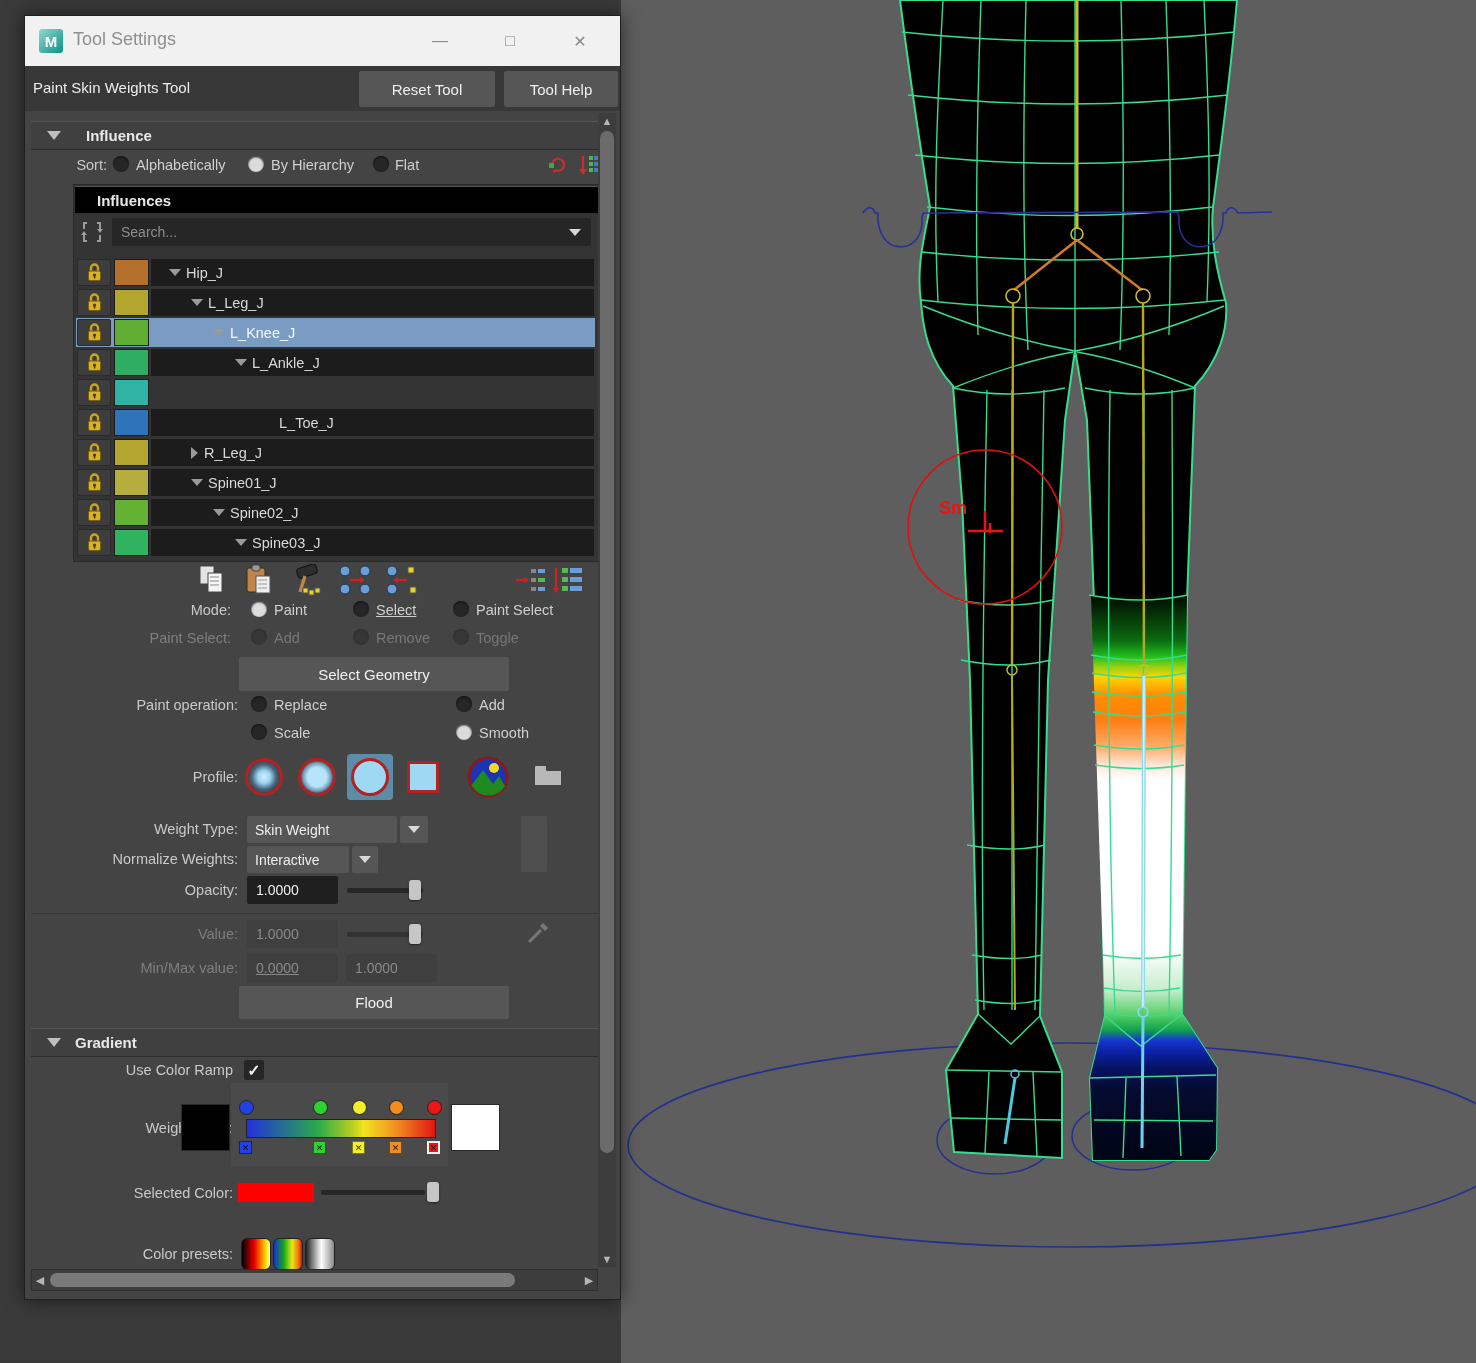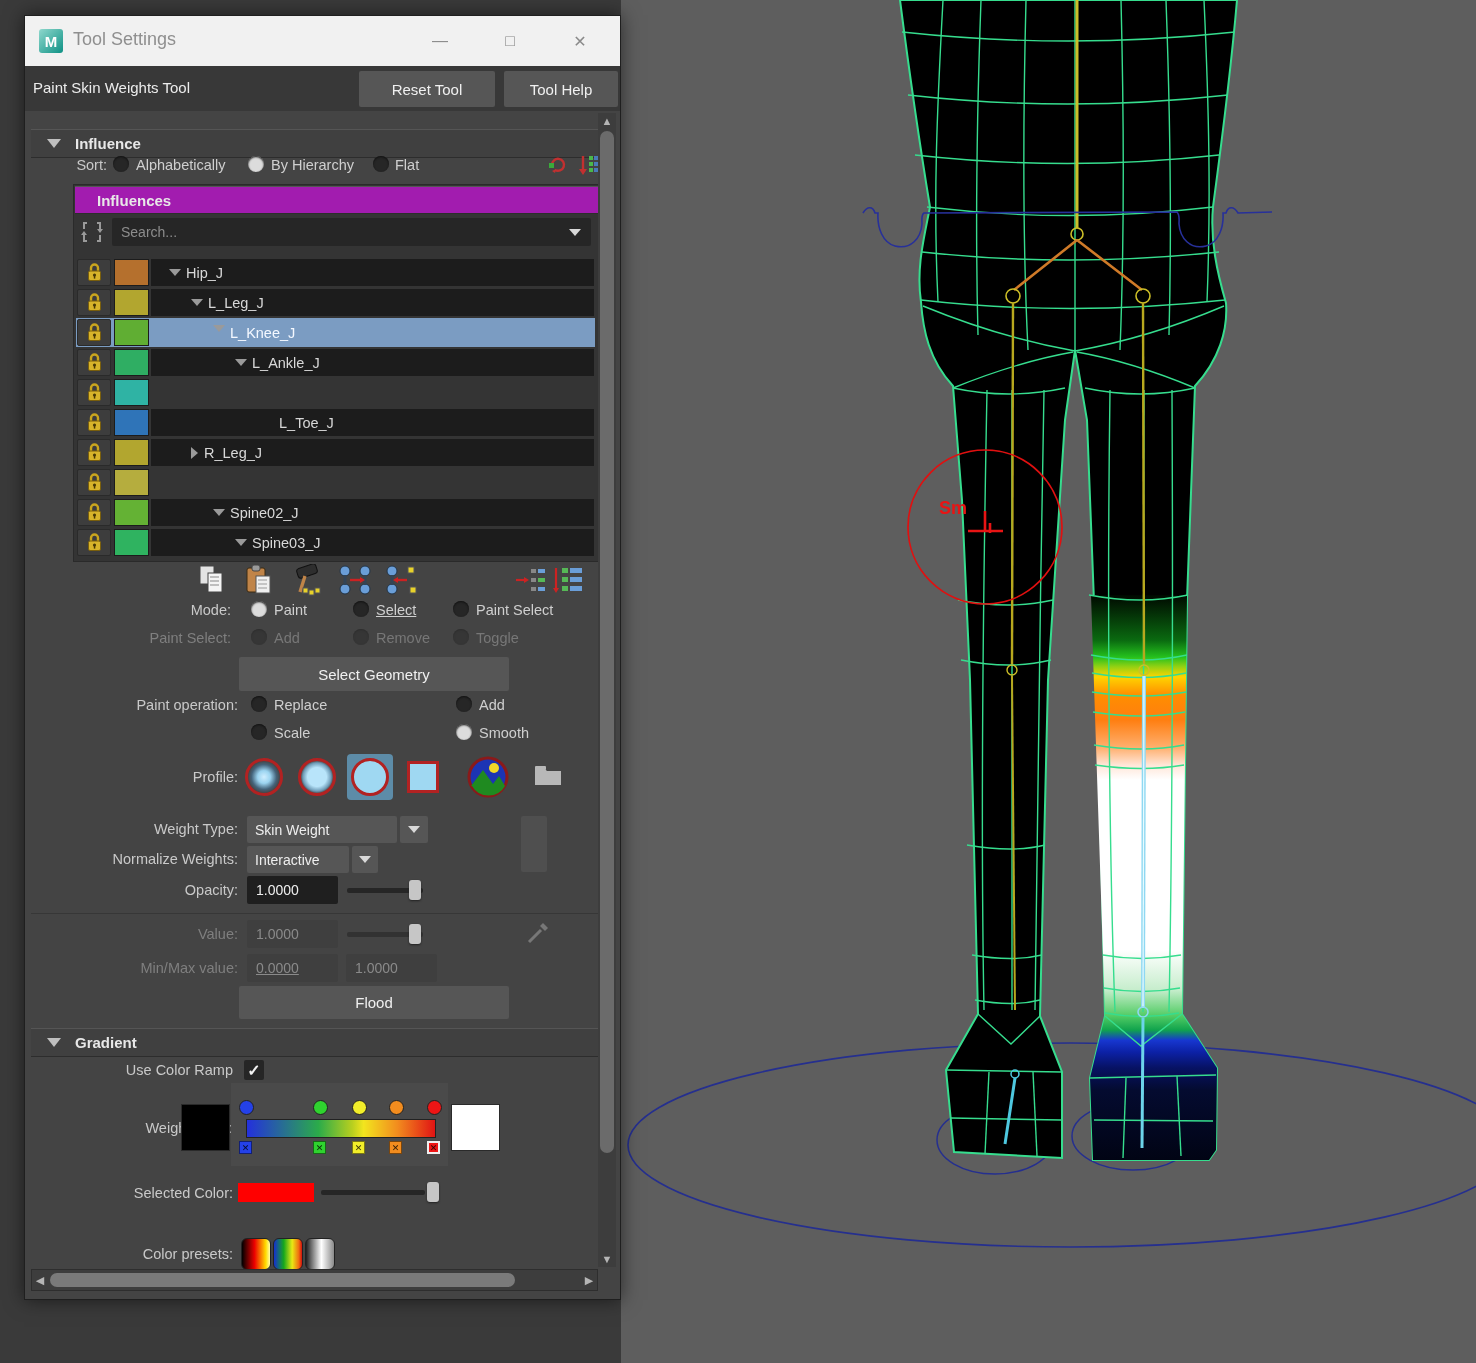--- a/index.html
+++ b/index.html
@@ -222,21 +222,21 @@
     <div class="abs winctl" style="left:463px;top:8px;">□</div>
     <div class="abs winctl" style="left:533px;top:8px;">✕</div>
   </div>
 
   <div id="hdr" class="abs">
     <div class="abs" style="left:8px;top:13px;color:#ececec;font-size:15px;">Paint Skin Weights Tool</div>
     <div class="abs btn" style="left:334px;top:5px;width:136px;height:36px;">Reset Tool</div>
     <div class="abs btn" style="left:479px;top:5px;width:114px;height:36px;">Tool Help</div>
   </div>
 
-  <div class="abs sec" style="left:6px;top:113px;width:567px;height:27px;">
+  <div class="abs sec" style="left:6px;top:105px;width:567px;height:27px;gap:11px;">
     <span class="tri-exp"></span>
     <b>Influence</b>
   </div>
 
   <div class="abs lbl" style="left:20px;top:141px;width:62px;">Sort:</div>
   <div class="abs r" style="left:88px;top:140px;"></div>
   <div class="abs rlab" style="left:111px;top:141px;">Alphabetically</div>
   <div class="abs r on" style="left:223px;top:140px;"></div>
   <div class="abs rlab" style="left:246px;top:141px;">By Hierarchy</div>
   <div class="abs r" style="left:348px;top:140px;"></div>
@@ -255,21 +255,21 @@
     <rect x="11" y="3" width="4" height="4" fill="#4ab84a"></rect>
         <rect x="16" y="3" width="4" height="4" fill="#4a7ab8"></rect>
     <rect x="11" y="9" width="4" height="4" fill="#4ab84a"></rect>
         <rect x="16" y="9" width="4" height="4" fill="#4a7ab8"></rect>
     <rect x="11" y="15" width="4" height="4" fill="#4ab84a"></rect>
         <rect x="16" y="15" width="4" height="4" fill="#4a7ab8"></rect>
       </svg>
   </div>
 
   <div id="treeframe" class="abs" style="left:48px;top:168px;width:525px;height:376px;">
-    <div class="abs sec" style="left:1px;top:1px;width:523px;height:26px;background:#a21caf;">
+    <div class="abs sec" style="left:1px;top:1px;width:523px;height:26px;background:#000000;">
       <b style="margin-left:22px;">Influences</b>
     </div>
 
     <div class="abs" style="left:5px;top:34px;">
       <svg width="26" height="26">
           <path d="M8,4 h-3 v6 M18,4 h3 v6 M8,22 h-3 v-6 M18,22 h3 v-6" fill="none" stroke="#9a9a9a" stroke-width="2"></path>
       <path d="M5,12 l-3,4 6,0 z M21,14 l3,-4 -6,0 z" fill="#9a9a9a"></path>
         </svg>
     </div>
     <div class="abs inp" style="left:38px;top:33px;width:479px;height:28px;background:#262626;color:#8d8d8d;">
@@ -316,21 +316,21 @@
           <div class="abs lockbtn">
             <svg width="15" height="19">
               <path d="M4,8 v-3 a3.5,3.5 0 0 1 7,0 v3" fill="none" stroke="#caa61e" stroke-width="2.4"></path>
               <rect x="1.5" y="8" width="12" height="9.5" rx="1.5" fill="#d7b32a" stroke="#7a5f0c"></rect>
               <circle cx="7.5" cy="12" r="1.6" fill="#4a3a06"></circle>
               <rect x="6.8" y="12.6" width="1.5" height="3" fill="#4a3a06"></rect>
             </svg>
           </div>
           <div class="abs swatch" style="background:#60ae33"></div>
           <div class="ncell abs">
-            <span style="margin-left:62px;display:flex;">
+            <span style="margin-left:62px;display:flex;align-items:center;">
               <span class="tri-d"></span>
               <span>L_Knee_J</span>
             </span>
           </div>
         </div>
         <div class="abs trow" style="top: 163px;">
           <div class="abs lockbtn">
             <svg width="15" height="19">
               <path d="M4,8 v-3 a3.5,3.5 0 0 1 7,0 v3" fill="none" stroke="#caa61e" stroke-width="2.4"></path>
               <rect x="1.5" y="8" width="12" height="9.5" rx="1.5" fill="#d7b32a" stroke="#7a5f0c"></rect>
@@ -393,20 +393,26 @@
         <div class="abs trow" style="top: 283px;">
           <div class="abs lockbtn">
             <svg width="15" height="19">
               <path d="M4,8 v-3 a3.5,3.5 0 0 1 7,0 v3" fill="none" stroke="#caa61e" stroke-width="2.4"></path>
               <rect x="1.5" y="8" width="12" height="9.5" rx="1.5" fill="#d7b32a" stroke="#7a5f0c"></rect>
               <circle cx="7.5" cy="12" r="1.6" fill="#4a3a06"></circle>
               <rect x="6.8" y="12.6" width="1.5" height="3" fill="#4a3a06"></rect>
             </svg>
           </div>
           <div class="abs swatch" style="background:#b5ad3e"></div>
+          <div class="ncell abs">
+            <span style="margin-left:40px;display:flex;align-items:center;">
+              <span class="tri-d"></span>
+              <span>Spine01_J</span>
+            </span>
+          </div>
         </div>
         <div class="abs trow" style="top: 313px;">
           <div class="abs lockbtn">
             <svg width="15" height="19">
               <path d="M4,8 v-3 a3.5,3.5 0 0 1 7,0 v3" fill="none" stroke="#caa61e" stroke-width="2.4"></path>
               <rect x="1.5" y="8" width="12" height="9.5" rx="1.5" fill="#d7b32a" stroke="#7a5f0c"></rect>
               <circle cx="7.5" cy="12" r="1.6" fill="#4a3a06"></circle>
               <rect x="6.8" y="12.6" width="1.5" height="3" fill="#4a3a06"></rect>
             </svg>
           </div>

